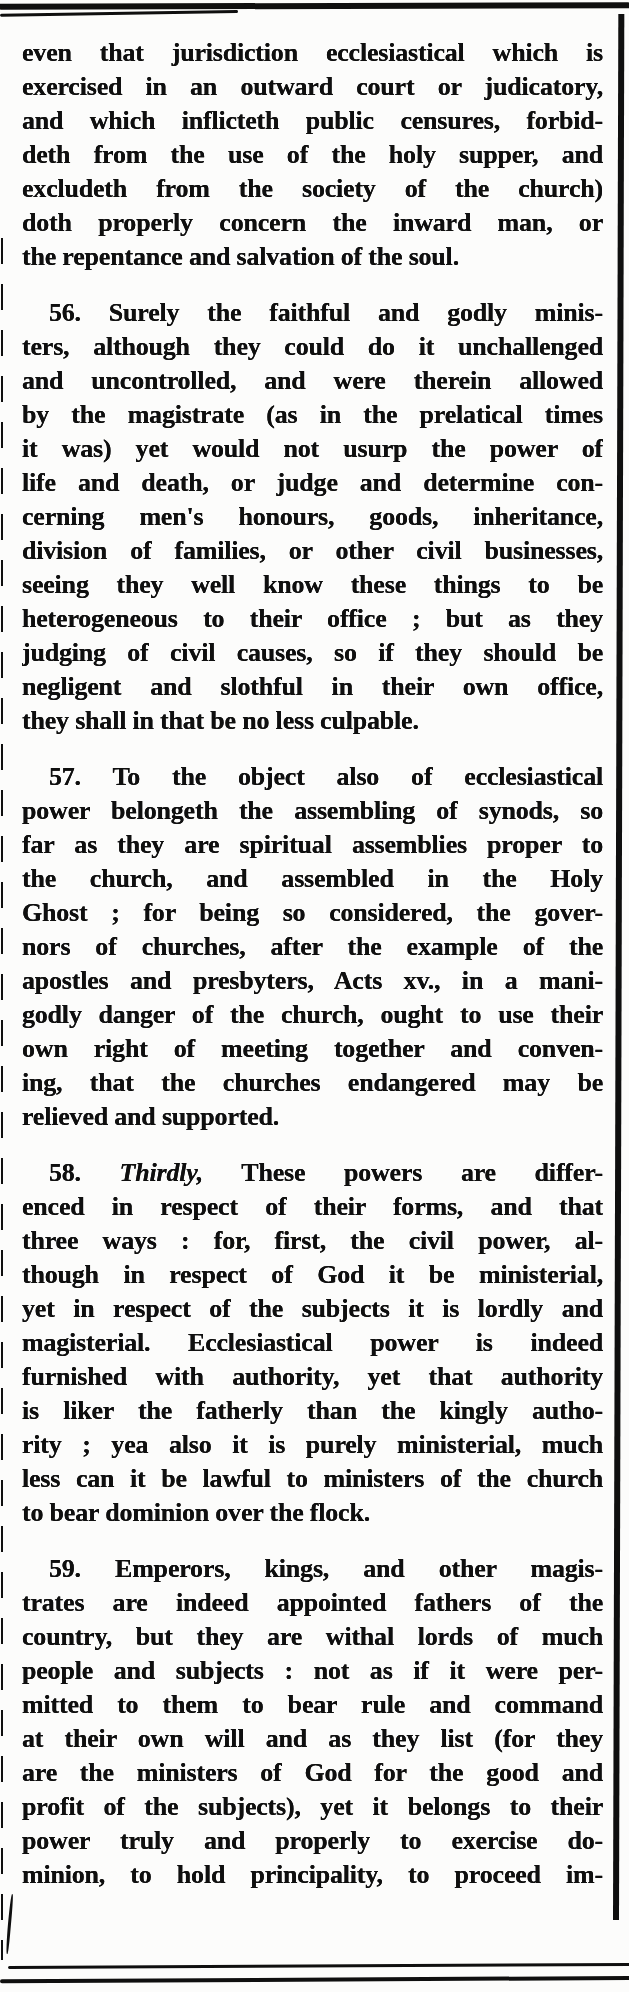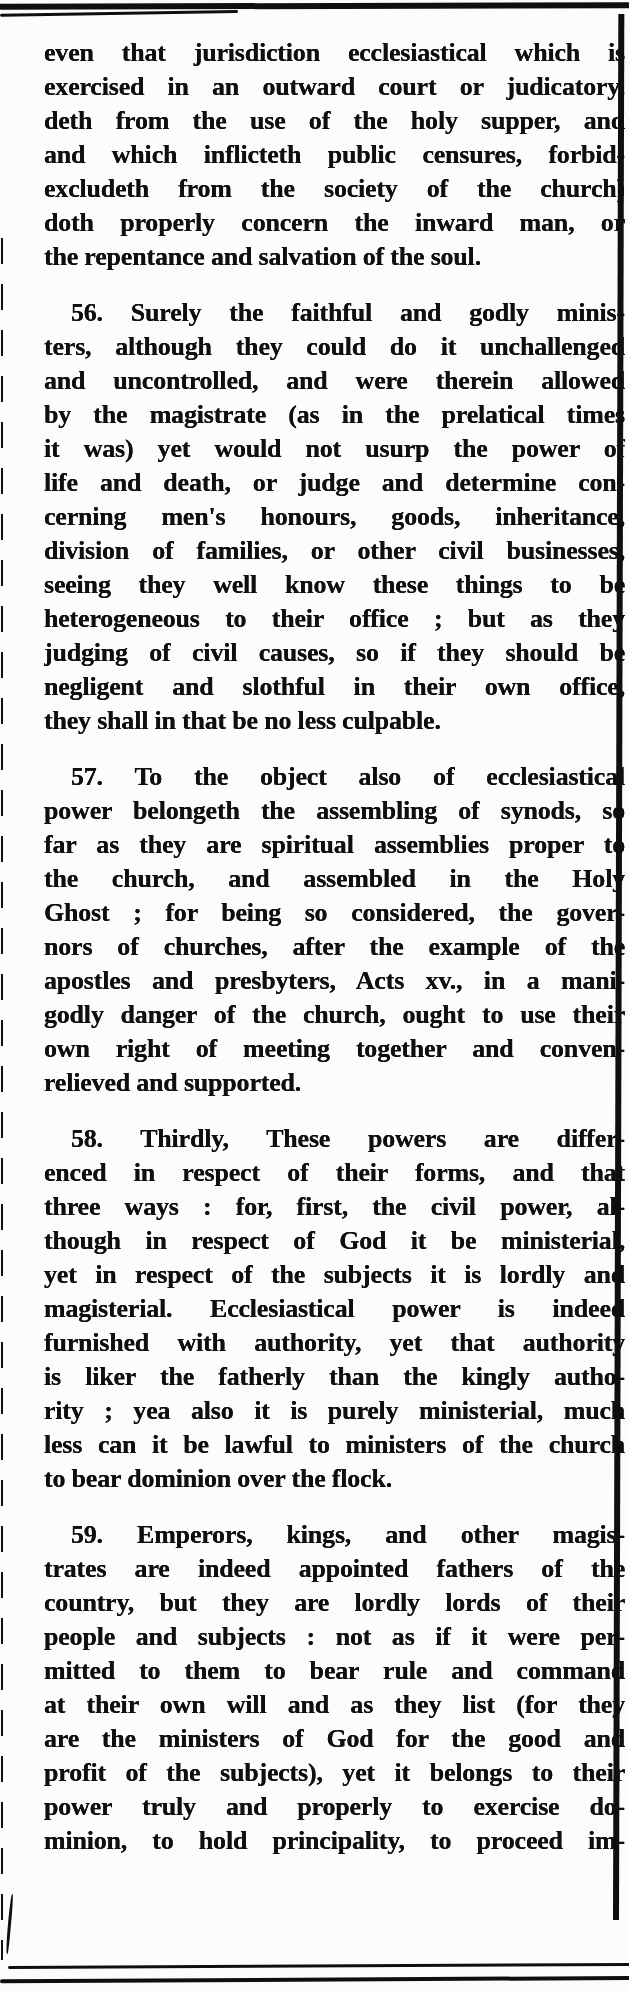--- a/index.html
+++ b/index.html
@@ -59,21 +59,21 @@
   }
   .bottom-rule-2 {
     left: 0; top: 1976px; width: 629px; height: 4px;
     transform: rotate(-0.3deg);
     transform-origin: right center;
     border-radius: 3px 0 0 3px;
   }
   
   .text-column {
     position: absolute;
-    left: 44px;
+    left: 22px;
     top: 36px;
     width: 581px;
     color: var(--ink, #111);
   }
   .para + .para { margin-top: 22px; }
   .line {
     height: 34px;
     line-height: 34px;
     overflow: hidden;
     font-size: 26px;
@@ -87,39 +87,39 @@
   .line::after {
     content: "";
     display: inline-block;
     width: 100%;
   }
   .line.last {
     text-align-last: left;
   }
   .line.last::after { width: 0; }
   .line.indent { text-indent: 27px; }
-  .it { }
+  .it { font-style: italic; }
 </style>
 </head>
 <body style="--paper: #fcfcfb; --ink: #0f0f0f;">
 
 <div class="rule top-rule"></div>
 <div class="rule top-rule-2"></div>
 <div class="rule right-rule"></div>
 <div class="left-dashes"></div>
 <div class="left-edge-curve"></div>
 <div class="rule bottom-rule-1"></div>
 <div class="rule bottom-rule-2"></div>
 
 <div class="text-column">
     <div class="para">
       <div class="line"><span>even that jurisdiction ecclesiastical which is</span></div>
       <div class="line"><span>exercised in an outward court or judicatory,</span></div>
+      <div class="line"><span>and which inflicteth public censures, forbid-</span></div>
       <div class="line"><span>deth from the use of the holy supper, and</span></div>
-      <div class="line"><span>and which inflicteth public censures, forbid-</span></div>
       <div class="line"><span>excludeth from the society of the church)</span></div>
       <div class="line"><span>doth properly concern the inward man, or</span></div>
       <div class="line last"><span>the repentance and salvation of the soul.</span></div>
     </div>
     <div class="para">
       <div class="line indent"><span>56. Surely the faithful and godly minis-</span></div>
       <div class="line"><span>ters, although they could do it unchallenged</span></div>
       <div class="line"><span>and uncontrolled, and were therein allowed</span></div>
       <div class="line"><span>by the magistrate (as in the prelatical times</span></div>
       <div class="line"><span>it was) yet would not usurp the power of</span></div>
@@ -135,39 +135,40 @@
     <div class="para">
       <div class="line indent"><span>57. To the object also of ecclesiastical</span></div>
       <div class="line"><span>power belongeth the assembling of synods, so</span></div>
       <div class="line"><span>far as they are spiritual assemblies proper to</span></div>
       <div class="line"><span>the church, and assembled in the Holy</span></div>
       <div class="line"><span>Ghost ; for being so considered, the gover-</span></div>
       <div class="line"><span>nors of churches, after the example of the</span></div>
       <div class="line"><span>apostles and presbyters, Acts xv., in a mani-</span></div>
       <div class="line"><span>godly danger of the church, ought to use their</span></div>
       <div class="line"><span>own right of meeting together and conven-</span></div>
+      <div class="line"><span>ing, that the churches endangered may be</span></div>
       <div class="line last"><span>relieved and supported.</span></div>
     </div>
     <div class="para">
       <div class="line indent"><span>58. </span><span class="it">Thirdly,</span><span> These powers are differ-</span></div>
       <div class="line"><span>enced in respect of their forms, and that</span></div>
       <div class="line"><span>three ways : for, first, the civil power, al-</span></div>
       <div class="line"><span>though in respect of God it be ministerial,</span></div>
       <div class="line"><span>yet in respect of the subjects it is lordly and</span></div>
       <div class="line"><span>magisterial. Ecclesiastical power is indeed</span></div>
       <div class="line"><span>furnished with authority, yet that authority</span></div>
       <div class="line"><span>is liker the fatherly than the kingly autho-</span></div>
       <div class="line"><span>rity ; yea also it is purely ministerial, much</span></div>
       <div class="line"><span>less can it be lawful to ministers of the church</span></div>
       <div class="line last"><span>to bear dominion over the flock.</span></div>
     </div>
     <div class="para">
       <div class="line indent"><span>59. Emperors, kings, and other magis-</span></div>
       <div class="line"><span>trates are indeed appointed fathers of the</span></div>
-      <div class="line"><span>country, but they are lordly lords of their</span></div>
+      <div class="line"><span>country, but they are withal lords of much</span></div>
       <div class="line"><span>people and subjects : not as if it were per-</span></div>
       <div class="line"><span>mitted to them to bear rule and command</span></div>
       <div class="line"><span>at their own will and as they list (for they</span></div>
       <div class="line"><span>are the ministers of God for the good and</span></div>
       <div class="line"><span>profit of the subjects), yet it belongs to their</span></div>
       <div class="line"><span>power truly and properly to exercise do-</span></div>
       <div class="line"><span>minion, to hold principality, to proceed im-</span></div>
     </div>
   </div>
 

